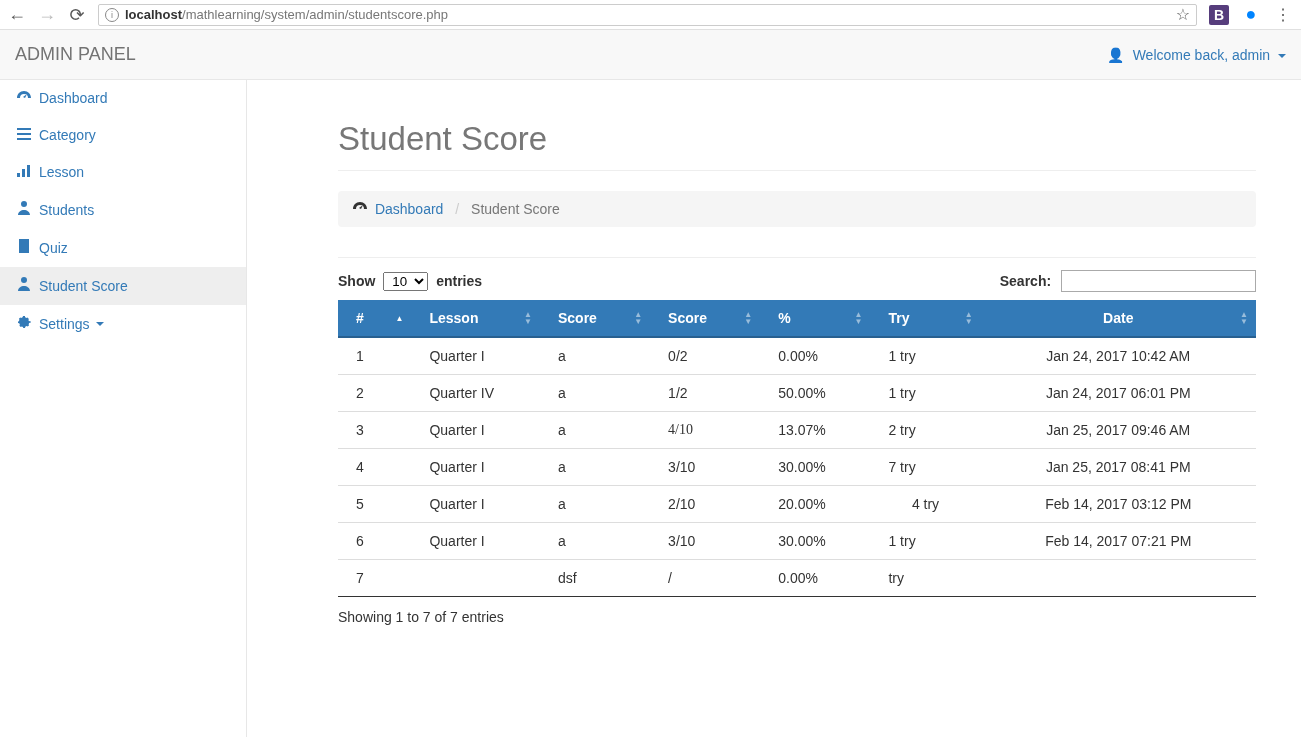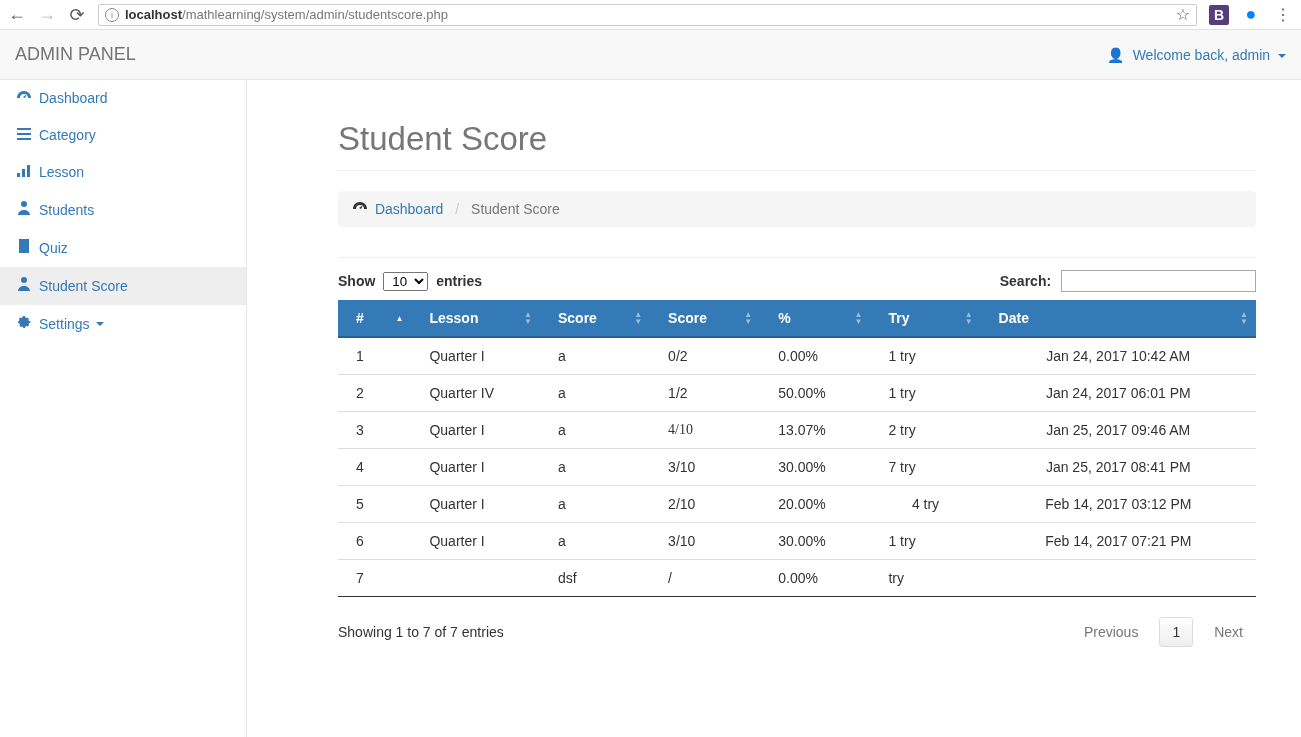--- a/index.html
+++ b/index.html
@@ -46,21 +46,21 @@
 .table-controls input { width: 195px; height: 22px; border: 1px solid #aaa; padding: 2px 4px; margin-left: 6px; }
 .search-label { font-weight: bold; }
 
 table.datatable { width: 100%; border-collapse: collapse; }
 table.datatable thead th { background: #337ab7; color: #fff; padding: 10px 18px; text-align: left; font-weight: bold; border-bottom: 2px solid #286090; position: relative; }
 table.datatable thead th .sort-icons { position: absolute; right: 8px; top: 50%; transform: translateY(-50%); display: flex; flex-direction: column; font-size: 8px; line-height: 7px; color: rgba(255,255,255,0.5); }
 table.datatable thead th.sorted .sort-icons .up { color: #fff; }
 table.datatable tbody td { padding: 10px 18px; border-top: 1px solid #ddd; }
 table.datatable tbody tr:last-child td { border-bottom: 1px solid #333; }
 
-.table-footer { display: flex; justify-content: space-between; align-items: center; margin-top: 20px; color: #333; }
+.table-footer { display: flex; justify-content: space-between; align-items: center; margin-top: 12px; color: #333; }
 .pagination { display: flex; gap: 0; }
 .page-link { padding: 6px 12px; color: #777; cursor: pointer; border: 1px solid transparent; }
 .page-link.current { border: 1px solid #ddd; background: linear-gradient(#fff,#eee); color: #333; border-radius: 3px; margin: 0 8px; }
 .page-link.disabled { color: #777; cursor: default; }
 </style>
 </head>
 <body>
 
 <div class="browser-chrome">
   <span class="chrome-btn">←</span>
@@ -197,21 +197,21 @@
                 <span>▼</span>
               </span></th>
           <th style="width:12%"><span>%</span><span class="sort-icons">
                 <span>▲</span>
                 <span>▼</span>
               </span></th>
           <th style="width:12%"><span>Try</span><span class="sort-icons">
                 <span>▲</span>
                 <span>▼</span>
               </span></th>
-          <th style="text-align: left;"><span>Date</span><span class="sort-icons">
+          <th style="text-align: center;"><span>Date</span><span class="sort-icons">
                 <span>▲</span>
                 <span>▼</span>
               </span></th>
         </tr>
       </thead>
       <tbody id="table-body">
       <tr>
             <td>1</td>
             <td>Quarter I</td>
             <td style="text-align: left;">a</td>
@@ -272,20 +272,15 @@
             <td style="text-align: left;">/</td>
             <td style="text-align: left;">0.00%</td>
             <td style="text-align: left;">try</td>
             <td style="text-align: center;"></td>
           </tr>
         </tbody>
     </table>
 
     <div class="table-footer">
       <div>Showing 1 to 7 of 7 entries</div>
-      <div class="pagination">
-        <span class="page-link disabled">Previous</span>
-        <span class="page-link current">1</span>
-        <span class="page-link disabled">Next</span>
-      </div>
     </div>
   </div>
 </div>
 
 </body></html>

